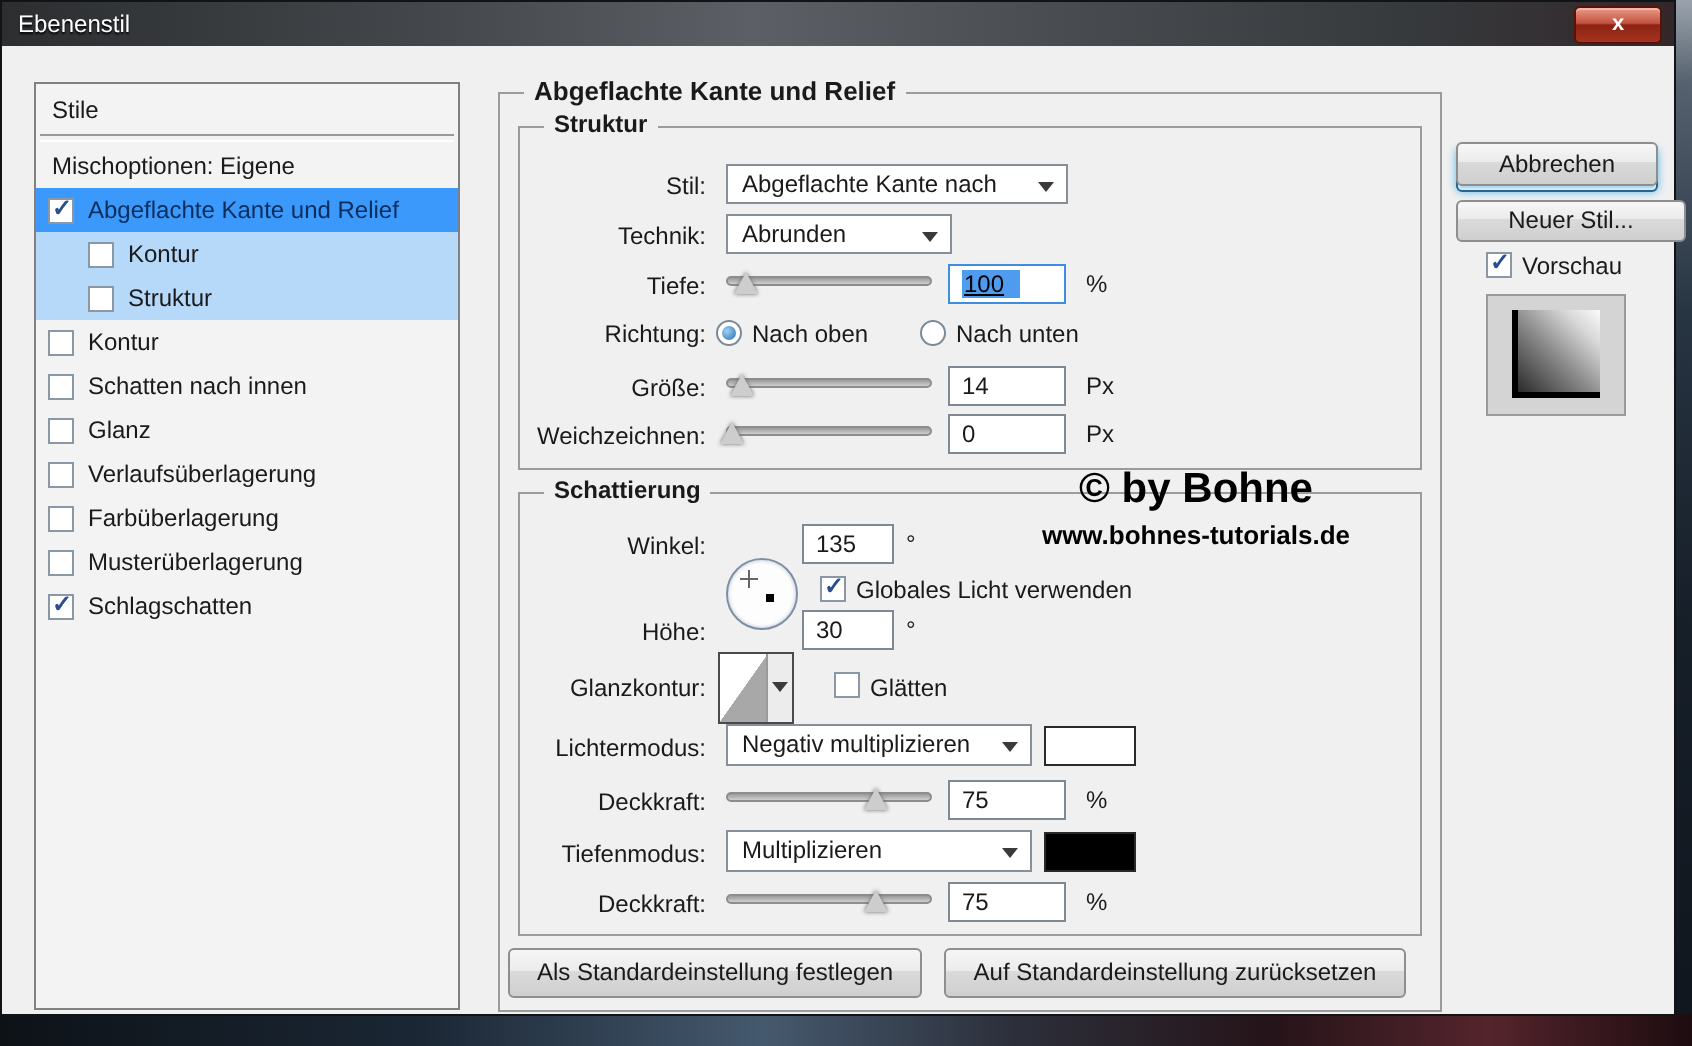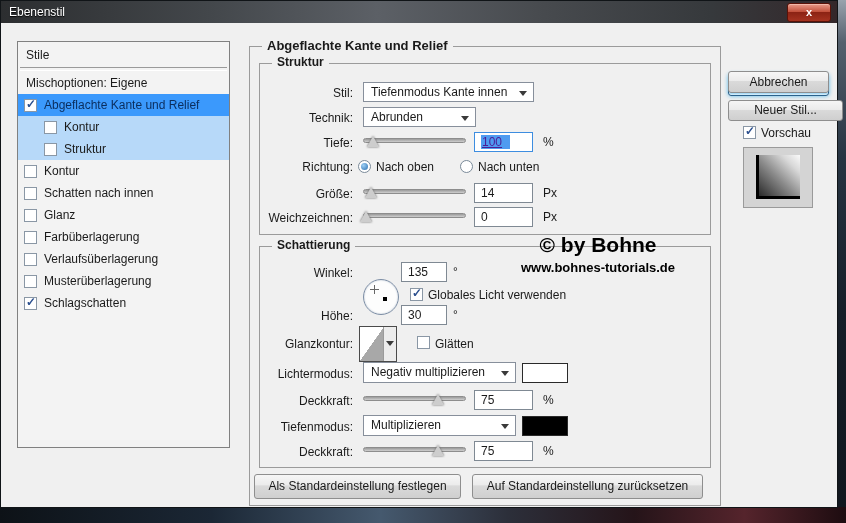--- a/index.html
+++ b/index.html
@@ -12,21 +12,21 @@
     background:linear-gradient(90deg,#0d1217 0%,#1b2735 25%,#45596e 45%,#2c2f3a 60%,#251419 75%,#55242c 88%,#1d0c10 100%);}
   
   .dlg{position:absolute;left:0;top:0;width:836px;height:506px;border:1px solid #101417;background:#f0f0f0;}
   .titlebar{position:absolute;left:0;top:0;width:100%;height:22px;
     background:linear-gradient(90deg,#2c2e30 0%,#43474b 25%,#5c6066 45%,#474a4e 65%,#36393c 85%,#33272a 100%);}
   .title-text{position:absolute;left:8px;top:4px;color:#fff;font-size:12px;text-shadow:0 1px 1px #000;}
   .close-btn{position:absolute;right:6px;top:2px;width:42px;height:17px;border:1px solid #5a1208;border-radius:3px;
     background:linear-gradient(#e89b8a 0%,#c3523d 45%,#8c2314 50%,#a53320 100%);
     color:#fff;font-weight:bold;font-size:11px;text-align:center;line-height:16px;box-shadow:inset 0 1px 0 #f2b7a8;}
   
-  .sidebar{position:absolute;left:16px;top:40px;width:213px;height:407px;border:1px solid #808080;background:#f3f3f3;padding-top:2px;box-sizing:border-box;}
+  .sidebar{position:absolute;left:16px;top:40px;width:213px;height:464px;border:1px solid #808080;background:#f3f3f3;padding-top:2px;box-sizing:border-box;}
   .side-row{height:22px;display:flex;align-items:center;padding-left:8px;}
   .side-row.fx{padding-left:6px;}
   .side-row.sub{padding-left:26px;background:#b7d9f9;}
   .side-row.sel{background:#3b99fc;color:#0b2d5c;}
   .side-sep{height:2px;border-top:1px solid #9a9a9a;border-bottom:1px solid #ffffff;margin:1px 2px;}
   
   .cbx{position:relative;width:13px;height:13px;background:#fff;border:1px solid #8a97a5;box-sizing:border-box;flex:0 0 auto;}
   .side-row .cbx{margin-right:7px;}
   .cbx.on::after{content:"✓";position:absolute;top:-3px;left:1px;font-size:12px;font-weight:bold;color:#2b4f8e;}
   .rad{position:absolute;width:13px;height:13px;border:1px solid #7a8a99;border-radius:50%;background:#fff;box-sizing:border-box;}
@@ -36,21 +36,21 @@
   .gbox{position:absolute;border:1px solid #9b9b9b;background:transparent;}
   .gbox-legend{position:absolute;top:-9px;left:12px;background:#f0f0f0;padding:0 5px;font-weight:bold;}
   
   .lbl{position:absolute;left:240px;width:112px;text-align:right;}
   .txt{position:absolute;}
   .dd{position:absolute;height:20px;background:#fff;border:1px solid #878f9b;box-sizing:border-box;line-height:18px;padding-left:7px;}
   .dd-arrow{position:absolute;right:6px;top:8px;width:0;height:0;border-left:4px solid transparent;border-right:4px solid transparent;border-top:5px solid #3a3a3a;}
   .field{position:absolute;width:59px;height:20px;background:#fff;border:1px solid #7f8993;box-sizing:border-box;line-height:18px;padding-left:6px;}
   .field.small{width:46px;}
   .field.focus{border-color:#3d8de0;}
-  .sel-text{background:#4f9bf0;color:#4c1d95;padding:0 8px 0 1px;text-decoration:underline;}
+  .sel-text{background:#4f9bf0;color:#000000;padding:0 8px 0 1px;text-decoration:underline;}
   .unit{position:absolute;line-height:16px;}
   .slider{position:absolute;width:103px;height:14px;}
   .slider .track{position:absolute;left:0;right:0;top:4px;height:3px;border:1px solid #8d8d8d;border-radius:3px;
     background:linear-gradient(#9a9a9a,#cfcfcf);}
   .slider .thumb{position:absolute;top:2px;width:0;height:0;border-left:6px solid transparent;border-right:6px solid transparent;
     border-bottom:11px solid #cdcdcd;filter:drop-shadow(0 0 1px #666);}
   .btn{position:absolute;border:1px solid #8e8e8e;border-radius:3px;text-align:center;
     background:linear-gradient(#f6f6f6,#ebebeb 45%,#dadada 46%,#cfcfcf);box-sizing:border-box;}
   .btn-ok{border:1px solid #2c628b;background:linear-gradient(#eaf6fd,#d9f0fc 45%,#bee6fd 46%,#a7d9f5);
     box-shadow:0 0 4px #58b8e8, inset 0 0 0 1px #cdeafa;margin-top:32px;}
@@ -119,25 +119,25 @@
       <div class="side-row fx">
         <span class="cbx"></span>
         <span>Schatten nach innen</span>
       </div>
       <div class="side-row fx">
         <span class="cbx"></span>
         <span>Glanz</span>
       </div>
       <div class="side-row fx">
         <span class="cbx"></span>
+        <span>Verlaufsüberlagerung</span>
+      </div>
+      <div class="side-row fx">
+        <span class="cbx"></span>
         <span>Farbüberlagerung</span>
-      </div>
-      <div class="side-row fx">
-        <span class="cbx"></span>
-        <span>Verlaufsüberlagerung</span>
       </div>
       <div class="side-row fx">
         <span class="cbx"></span>
         <span>Musterüberlagerung</span>
       </div>
       <div class="side-row fx">
         <span class="cbx on"></span>
         <span>Schlagschatten</span>
       </div>
     </div>
@@ -145,21 +145,21 @@
     <div class="gbox" style="left:248px;top:45px;width:470px;height:458px;">
       <span class="gbox-legend" style="font-size:13px;">Abgeflachte Kante und Relief</span>
     </div>
 
     <div class="gbox" style="left:258px;top:62px;width:450px;height:170px;">
       <span class="gbox-legend">Struktur</span>
     </div>
 
     <span class="lbl" style="top:85px;">Stil:</span>
     <div class="dd" style="left:362px;top:81px;width:171px;">
-      <span>Tiefenmodus Kante innen</span>
+      <span>Abgeflachte Kante nach</span>
       <span class="dd-arrow"></span>
     </div>
 
     <span class="lbl" style="top:110px;">Technik:</span>
     <div class="dd" style="left:362px;top:106px;width:113px;">
       <span>Abrunden</span>
       <span class="dd-arrow"></span>
     </div>
 
     <span class="lbl" style="top:135px;">Tiefe:</span>

